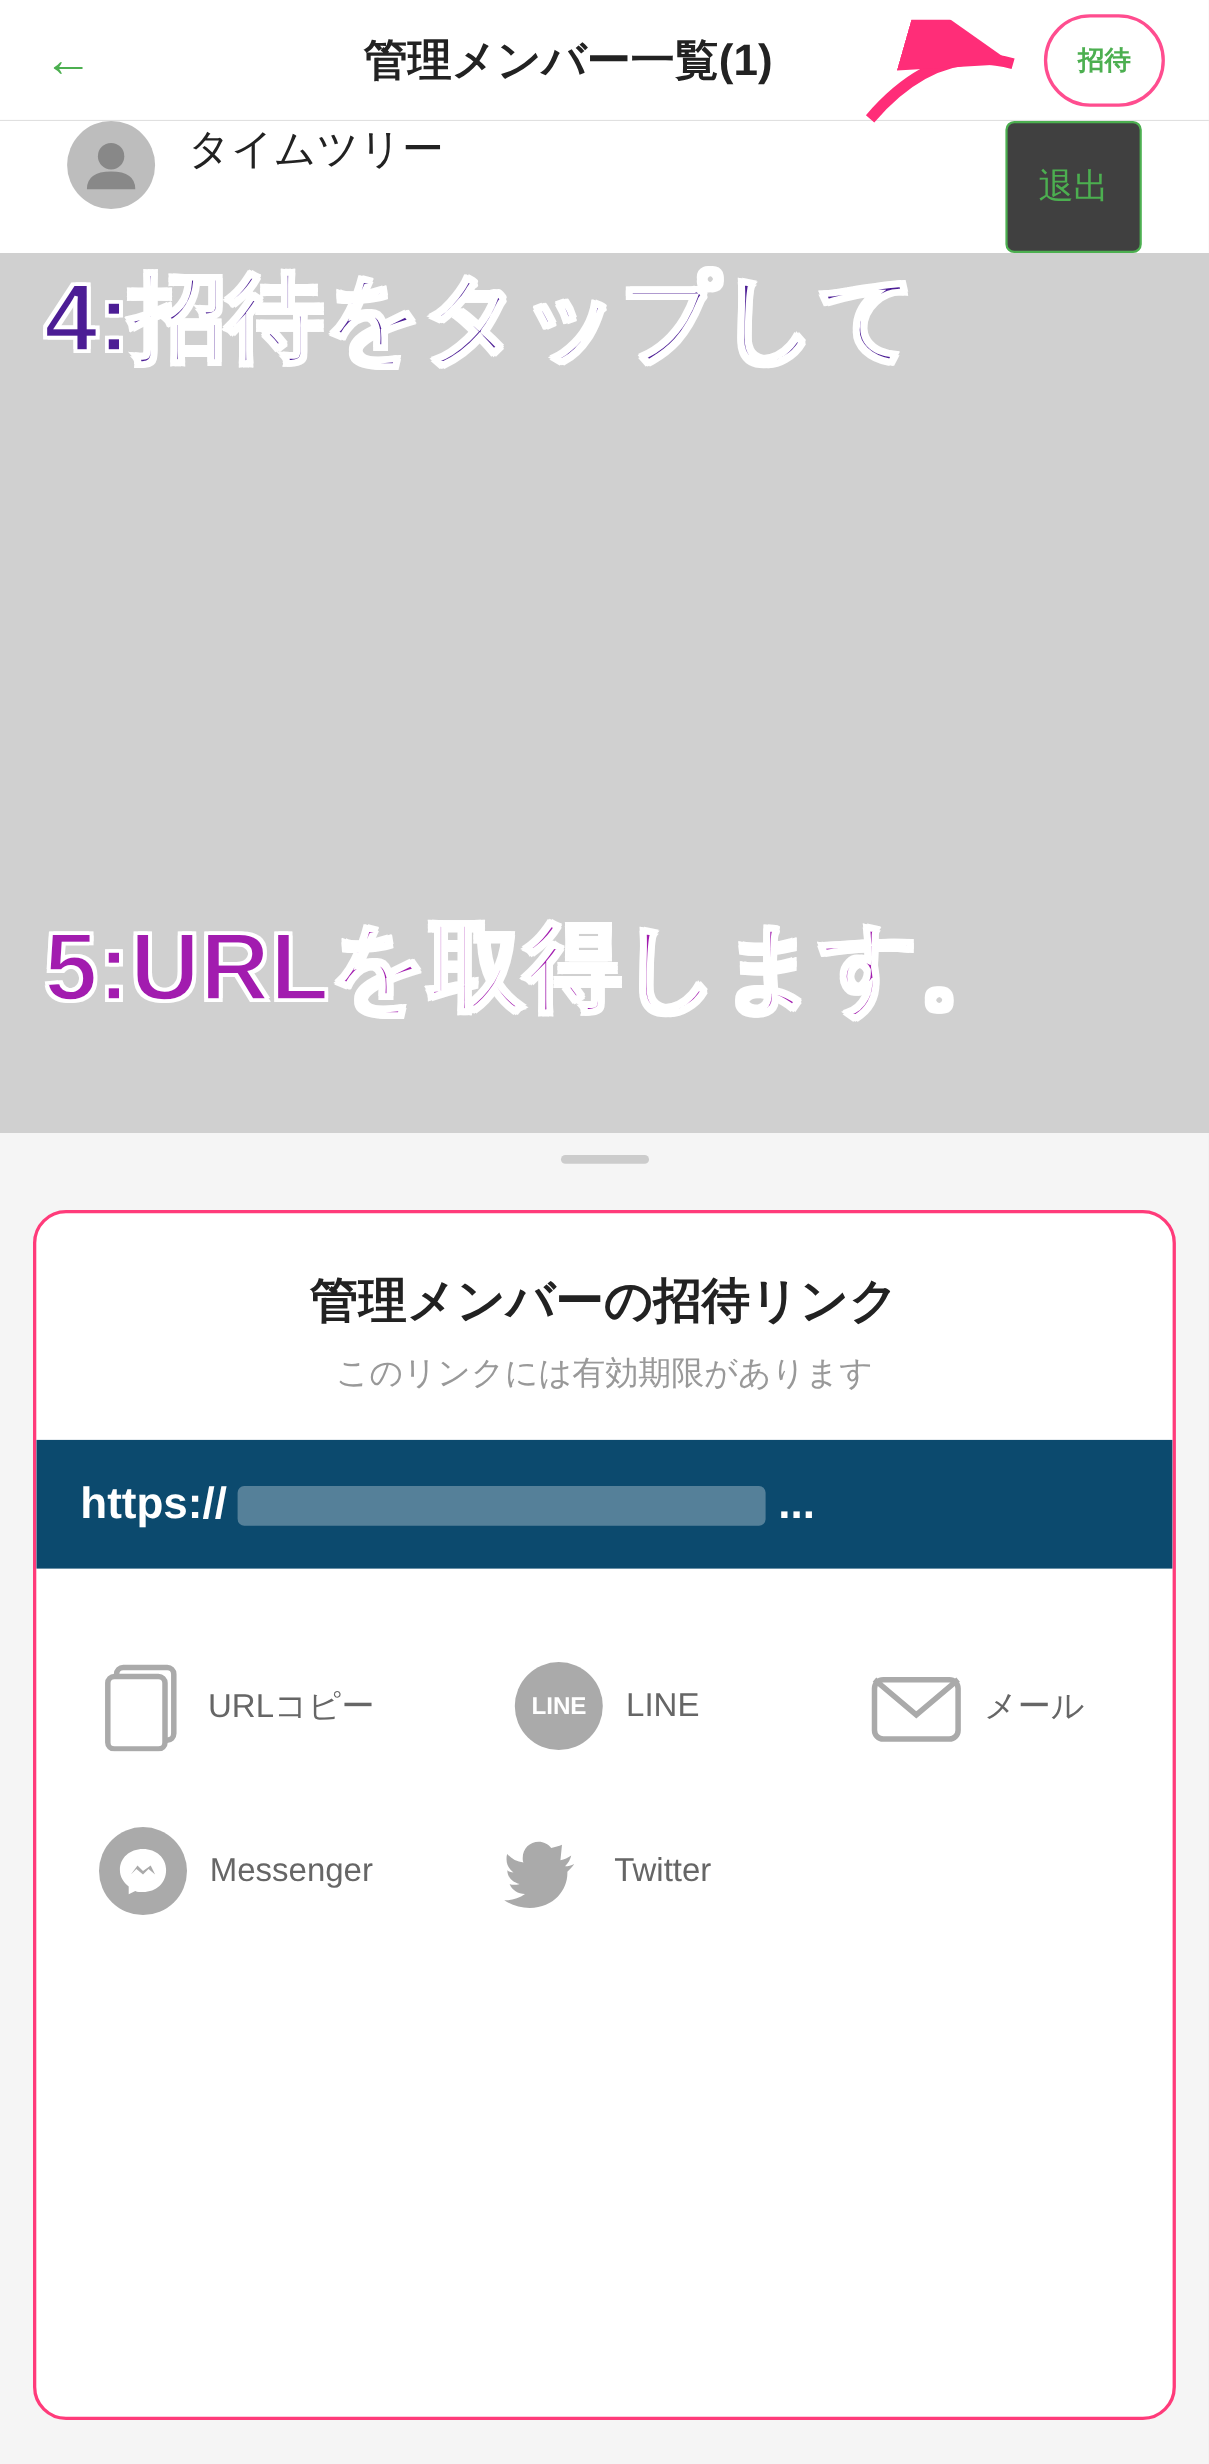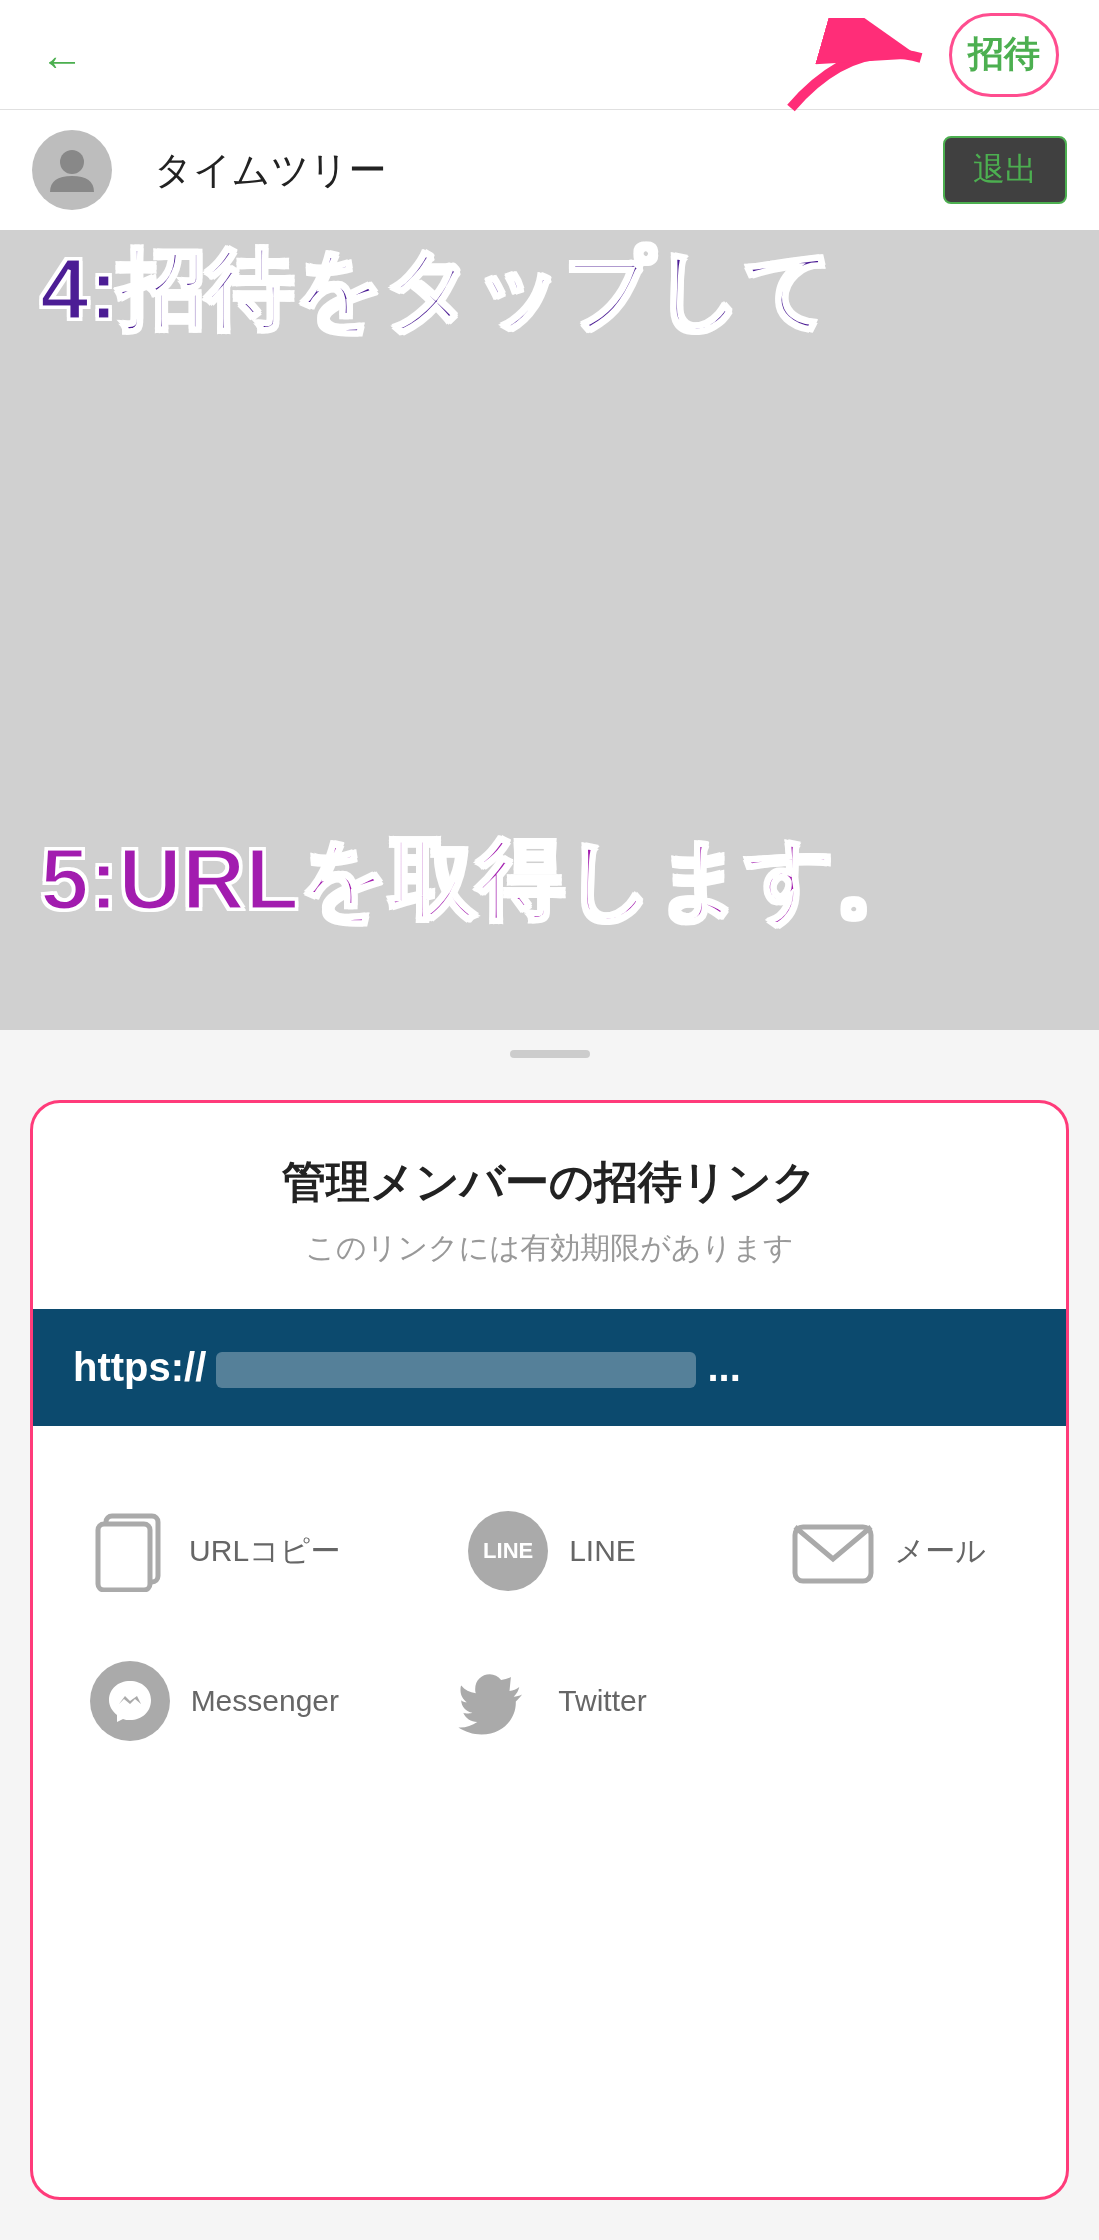--- a/index.html
+++ b/index.html
@@ -35,39 +35,38 @@
       font-weight: bold;
       color: #222;
     }
     .invite-button {
       width: 110px;
       height: 84px;
       border: 3px solid #ff4d8f;
       border-radius: 44px;
       background: white;
       color: #4CAF50;
-      font-size: 36px;
+      font-size: 24px;
       font-weight: bold;
       display: flex;
       align-items: center;
       justify-content: center;
       position: relative;
     }
 
     
     .member-row {
       position: absolute;
       top: 110px;
       left: 0; right: 0;
       height: 120px;
       background: #fff;
       display: flex;
-      align-items: center;
-      padding: 0 32px;
-      gap: 42px;
+      padding: 0 61px;
+      gap: 30px;
       z-index: 5;
     }
     .avatar {
       width: 80px;
       height: 80px;
       border-radius: 50%;
       background: #bdbdbd;
       display: flex;
       align-items: center;
       justify-content: center;
@@ -276,20 +275,21 @@
       z-index: 25;
     }
   </style>
 </head>
 <body>
 
 <div class="gray-area"></div>
 
 <div class="top-bar">
   <span class="back-arrow">←</span>
+  <span class="page-title">管理メンバー一覧(1)</span>
   <div class="invite-button">
     <span>招待</span>
 
   </div>
 </div>
 
 <svg class="pink-arrow-svg" style="position:absolute; top:18px; right:148px; z-index:30; width:180px; height:110px;" viewBox="0 0 180 110">
   <defs>
     <marker id="arrowhead" markerWidth="10" markerHeight="7" refX="10" refY="3.5" orient="auto">
       <polygon points="0 0, 10 3.5, 0 7" fill="#ff2d78"></polygon>

